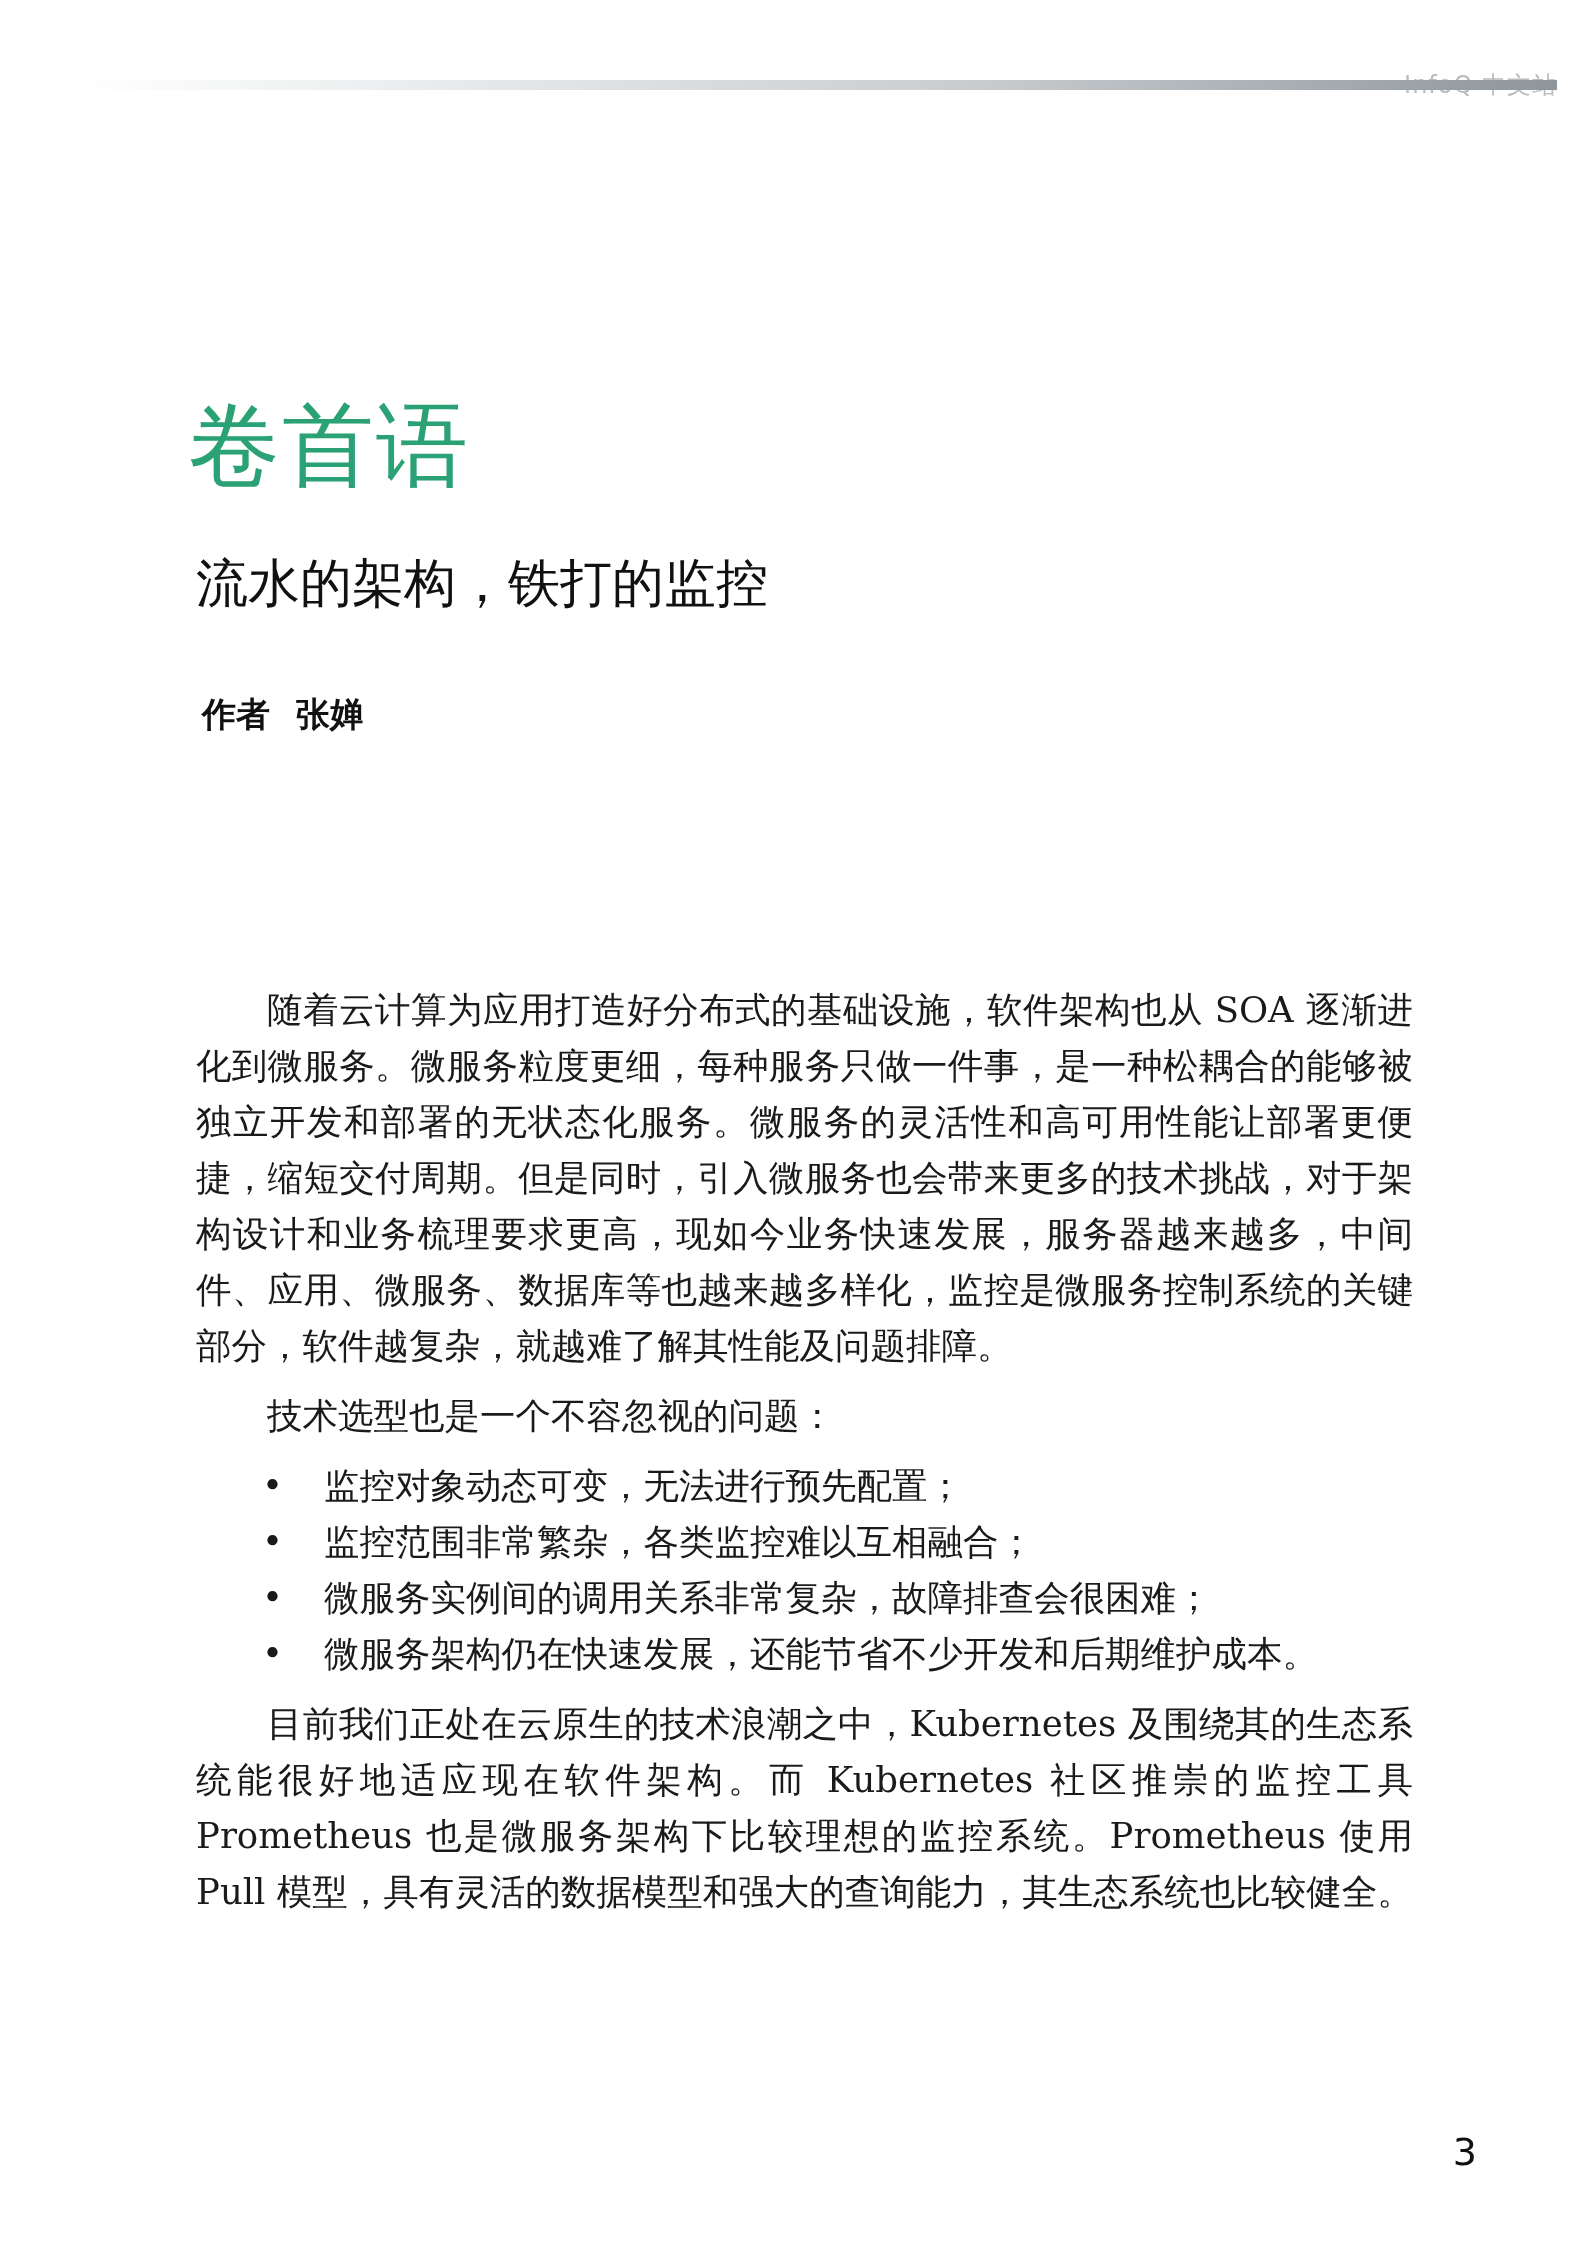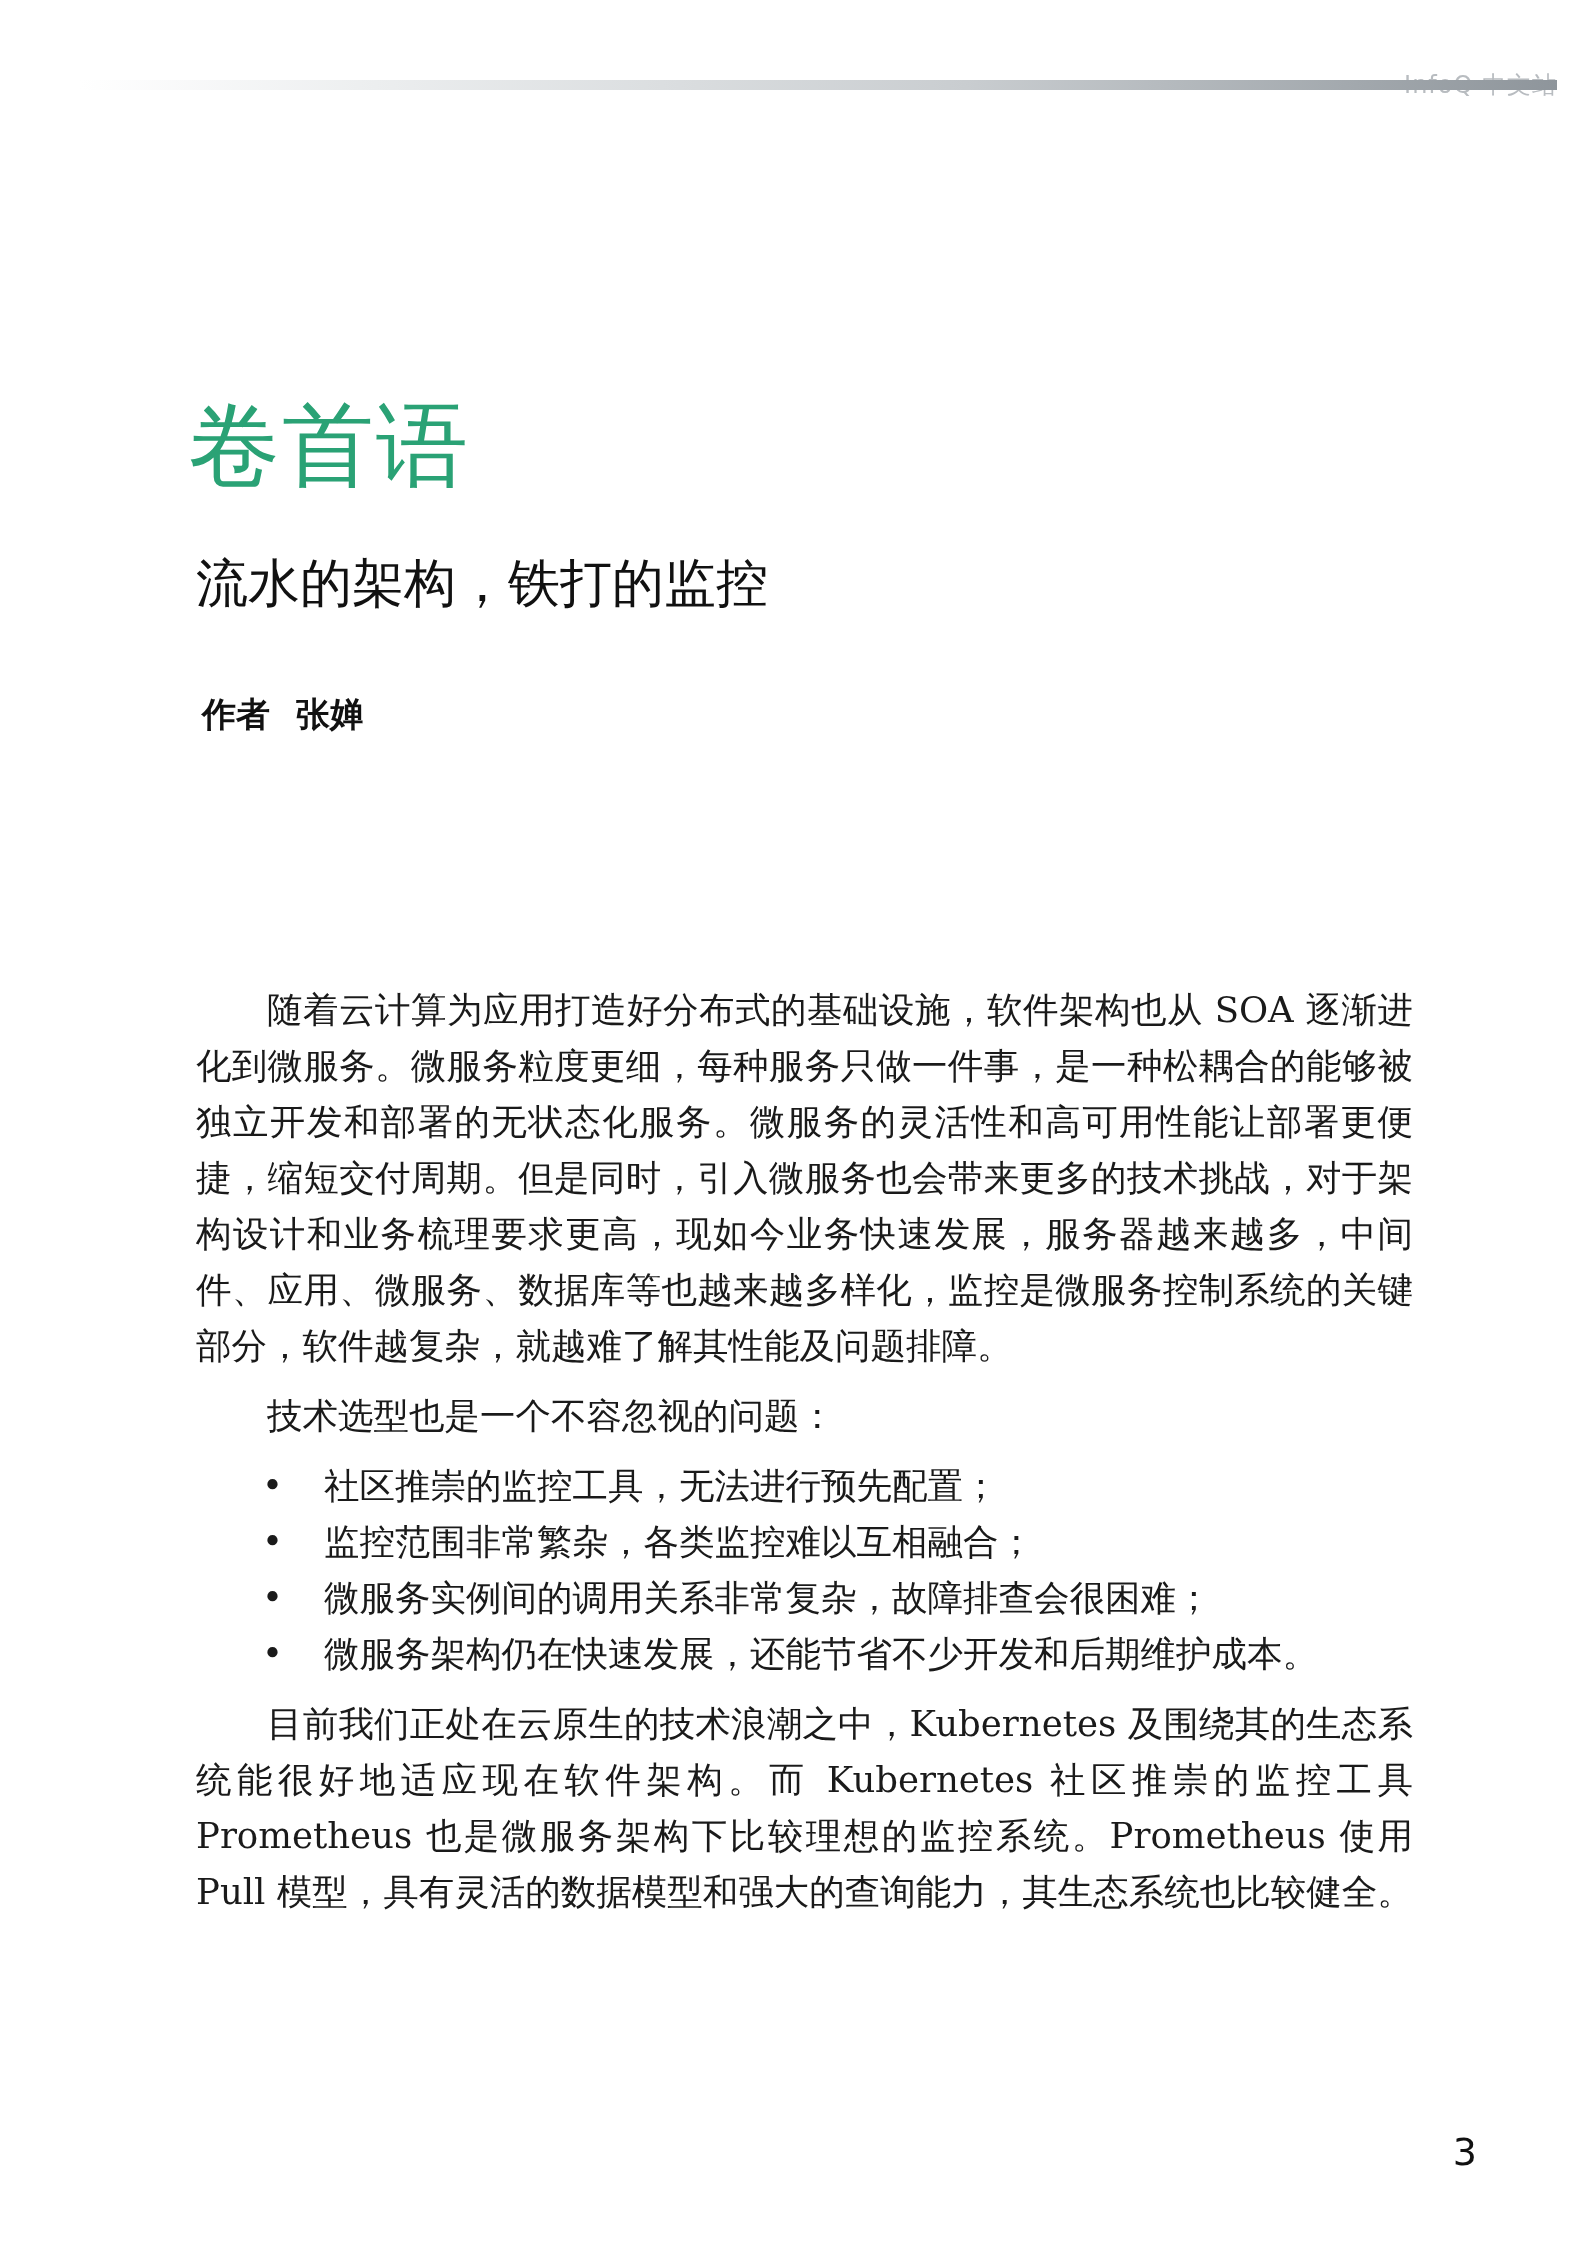--- a/index.html
+++ b/index.html
@@ -111,21 +111,21 @@
 
 <div class="author">
   <span>作者</span>
   <span>张婵</span>
 </div>
 
 <div class="body-text">
   <p>随着云计算为应用打造好分布式的基础设施，软件架构也从 SOA 逐渐进化到微服务。微服务粒度更细，每种服务只做一件事，是一种松耦合的能够被独立开发和部署的无状态化服务。微服务的灵活性和高可用性能让部署更便捷，缩短交付周期。但是同时，引入微服务也会带来更多的技术挑战，对于架构设计和业务梳理要求更高，现如今业务快速发展，服务器越来越多，中间件、应用、微服务、数据库等也越来越多样化，监控是微服务控制系统的关键部分，软件越复杂，就越难了解其性能及问题排障。</p>
   <p>技术选型也是一个不容忽视的问题：</p>
   <ul class="bullet-list">
-    <li>社区推崇的监控工具，无法进行预先配置；</li>
+    <li>监控对象动态可变，无法进行预先配置；</li>
     <li>监控范围非常繁杂，各类监控难以互相融合；</li>
     <li>微服务实例间的调用关系非常复杂，故障排查会很困难；</li>
     <li>微服务架构仍在快速发展，还能节省不少开发和后期维护成本。</li>
   </ul>
   <p>目前我们正处在云原生的技术浪潮之中，Kubernetes 及围绕其的生态系统能很好地适应现在软件架构。而 Kubernetes 社区推崇的监控工具 Prometheus 也是微服务架构下比较理想的监控系统。Prometheus 使用 Pull 模型，具有灵活的数据模型和强大的查询能力，其生态系统也比较健全。</p>
 </div>
 
 <div class="page-number">3</div>
 
 </body></html>

